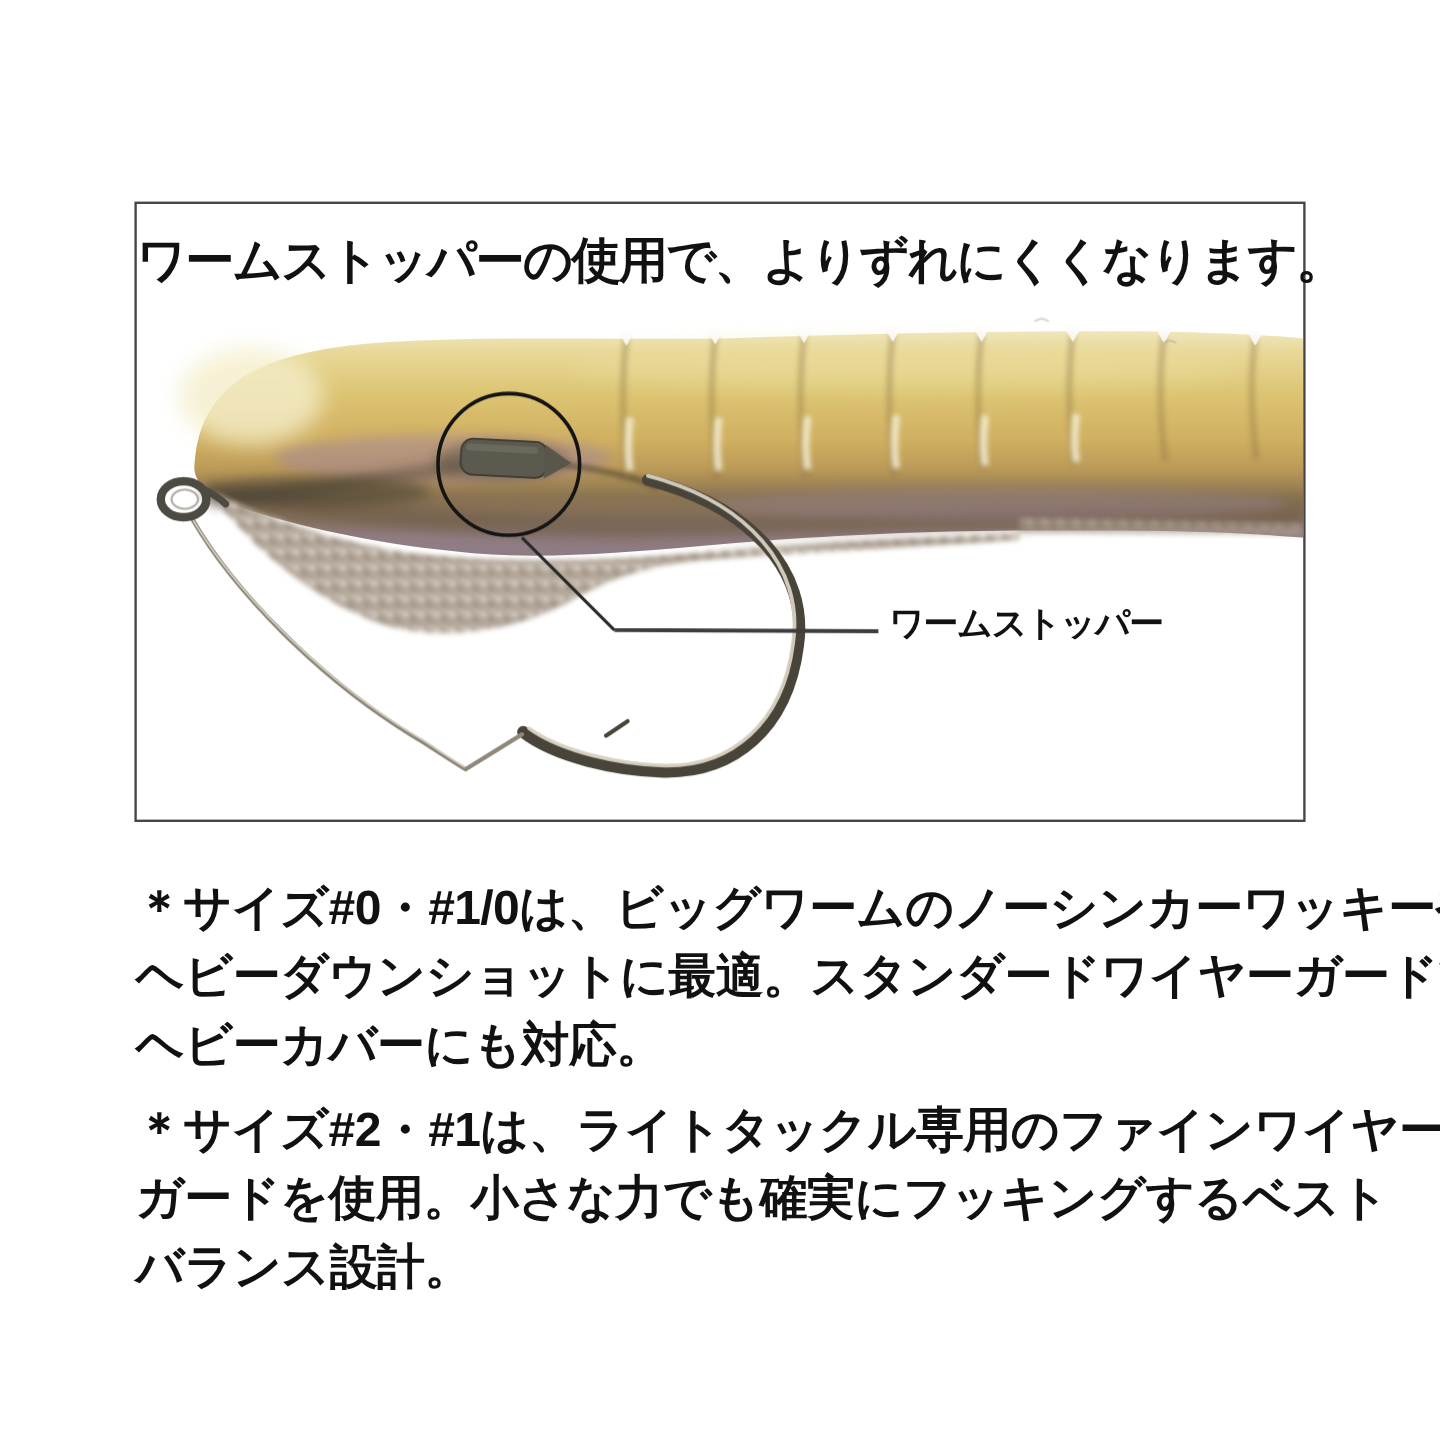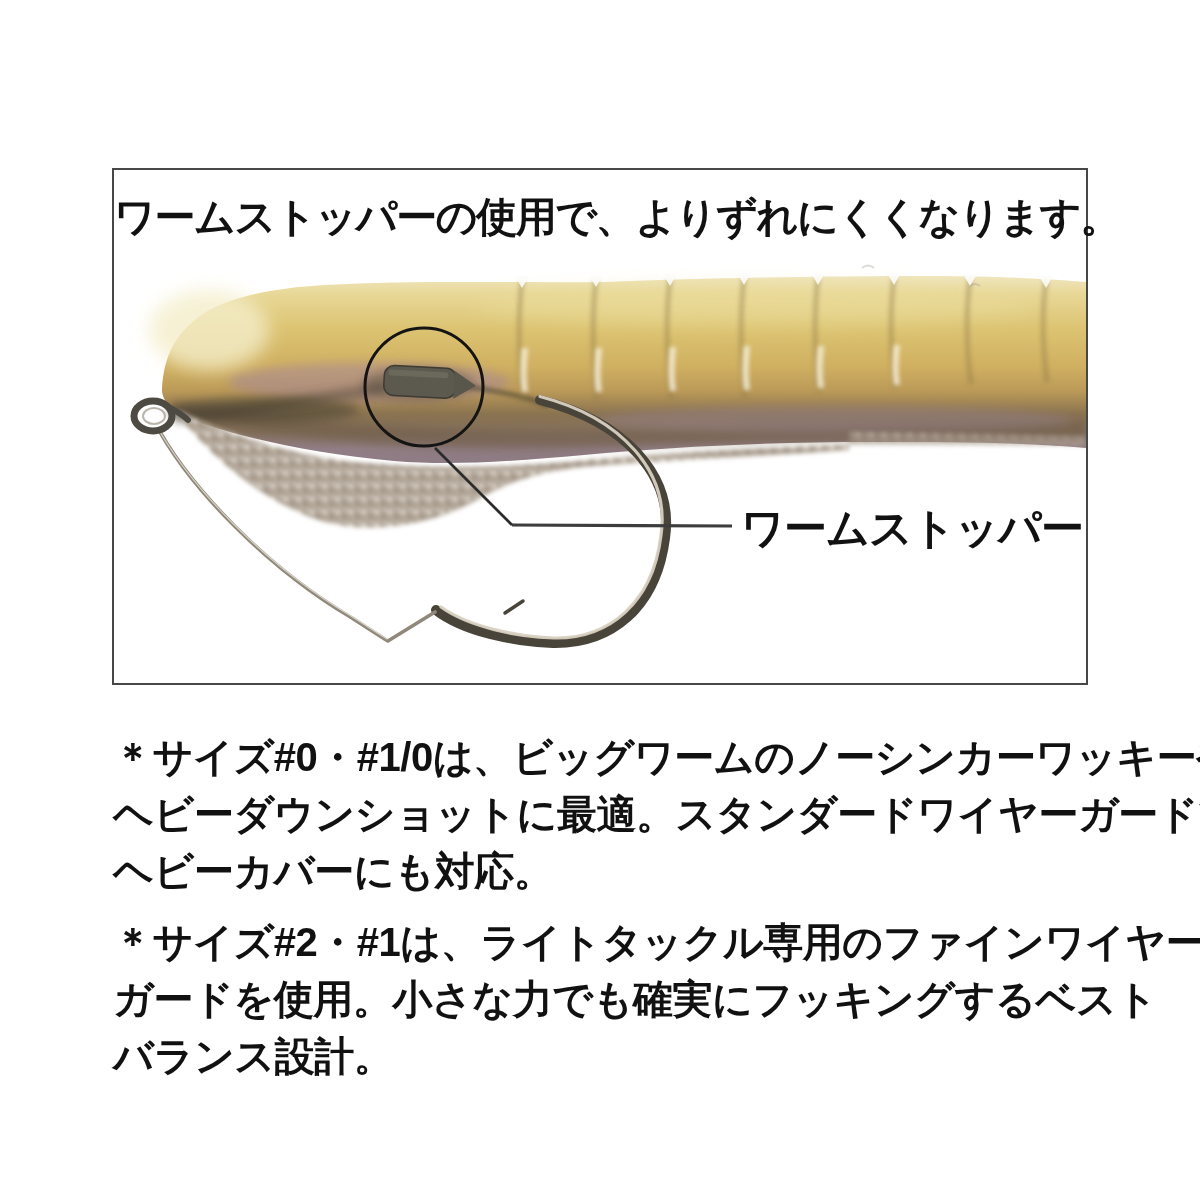--- a/index.html
+++ b/index.html
@@ -18,21 +18,21 @@
     position:absolute;left:112px;top:168px;width:976px;height:517px;
     border:2px solid var(--frame-border);box-sizing:border-box;background:#fff;
   }
   .caption{
     position:absolute;left:0;right:0;top:20px;text-align:left;
     font-size:41px;font-weight:600;letter-spacing:-1.5px;color:var(--ink);
     white-space:nowrap;
   }
   .photo-svg{position:absolute;left:0;top:0;width:972px;height:513px;display:block;}
   .callout-label{
-    position:absolute;left:627px;top:330px;font-size:43px;font-weight:600;
+    position:absolute;left:627px;top:330px;font-size:29px;font-weight:600;
     letter-spacing:-1px;white-space:nowrap;color:var(--ink);
   }
   .notes{position:absolute;left:113px;top:729px;}
   .note-para{font-size:40px;font-weight:600;line-height:57px;letter-spacing:-0.5px;}
   .note-para + .note-para{margin-top:14px;}
   .note-line{white-space:nowrap;}
 </style>
 </head>
 <body>
 

